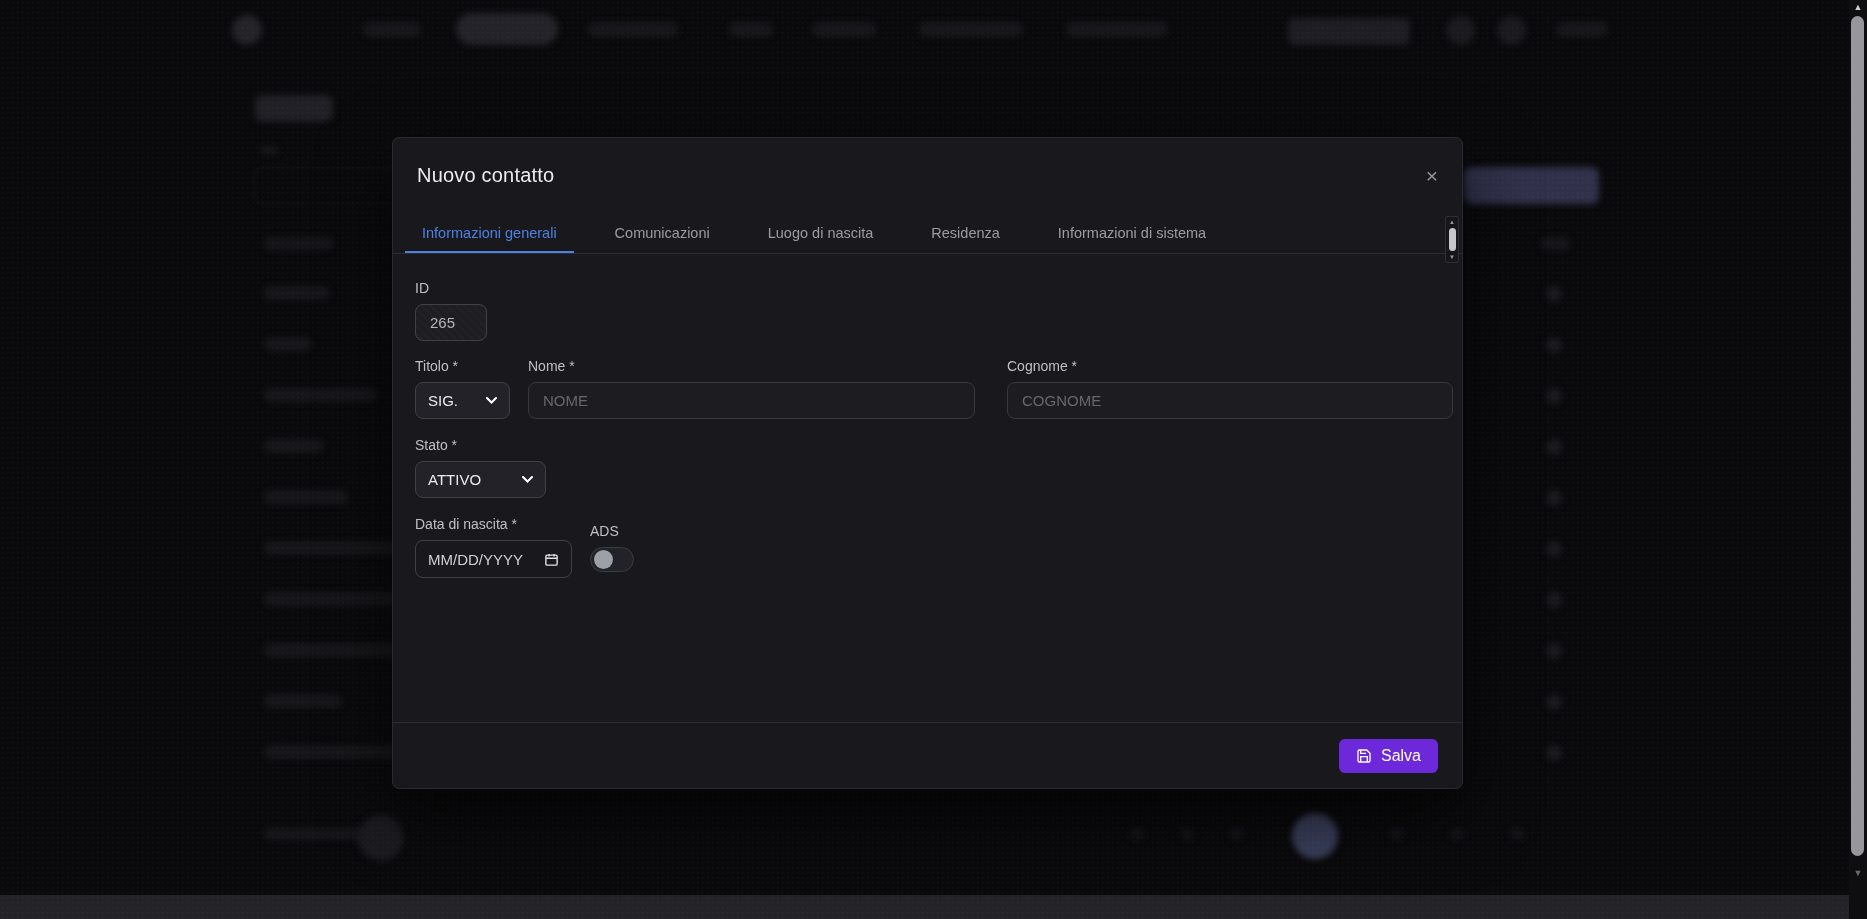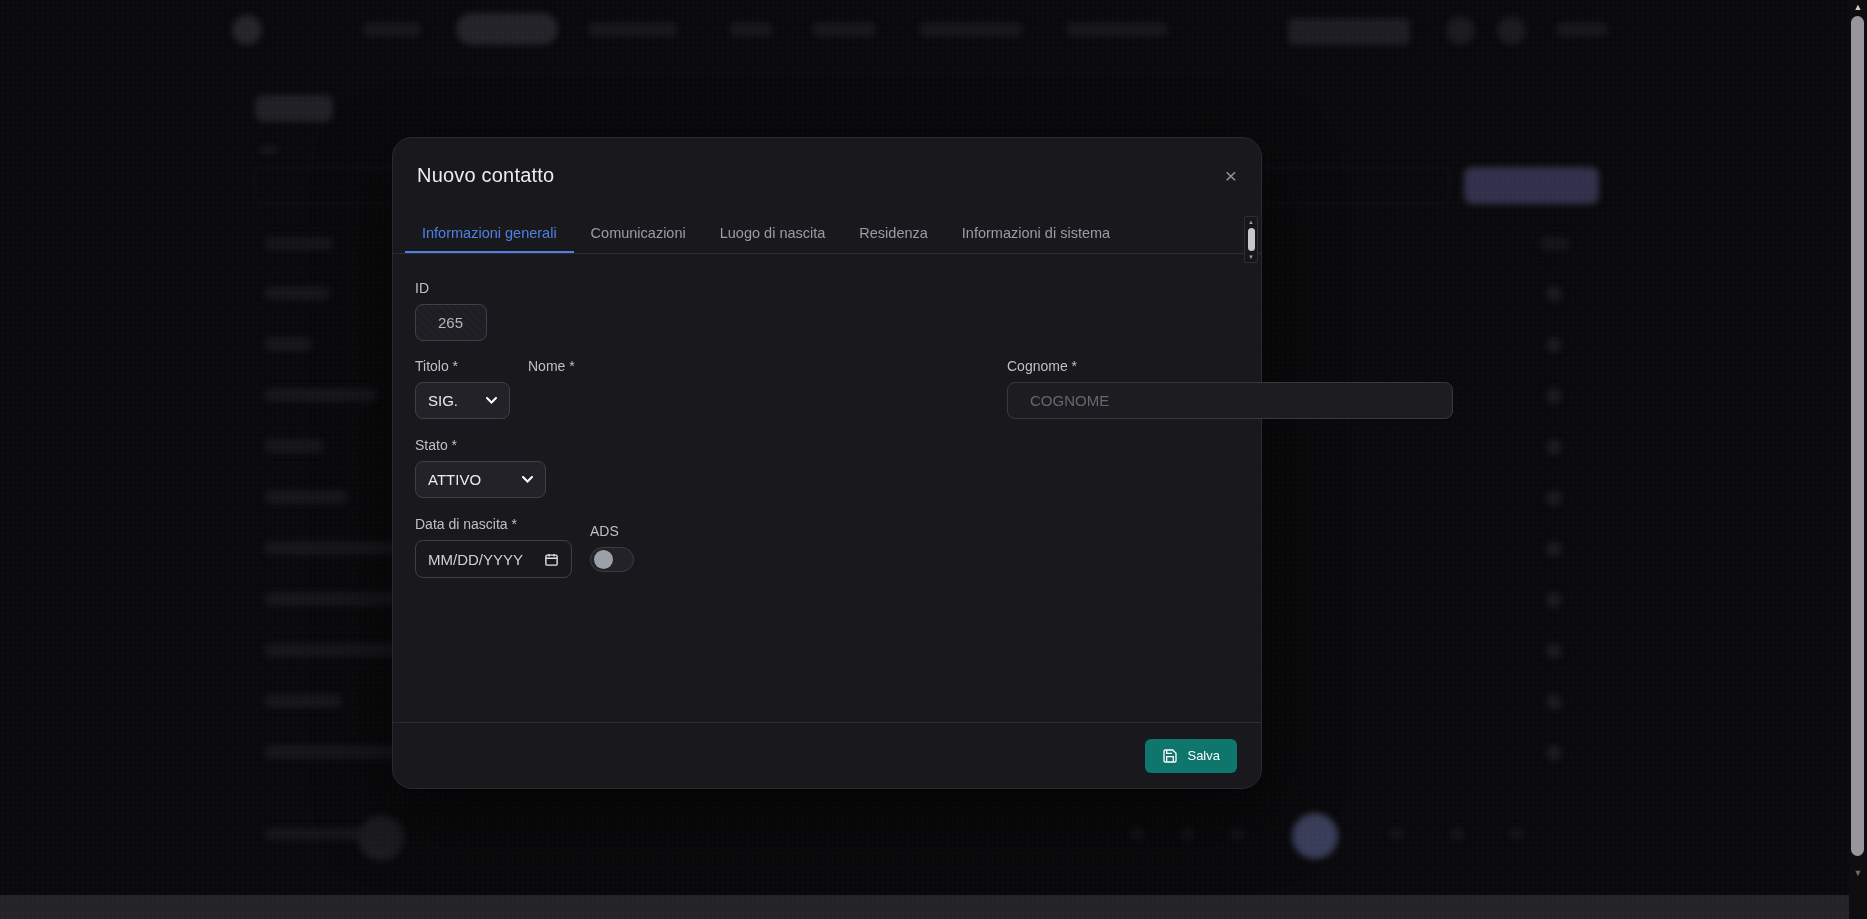--- a/index.html
+++ b/index.html
@@ -56,50 +56,50 @@
   .page-scrollbar .sb-thumb { position:absolute; left:2px; top:16px; width:13px; height:840px; background:#97979b; border-radius:7px; }
   .page-scrollbar .sb-up { position:absolute; top:2px; left:0; width:18px; text-align:center; font-size:9px; color:#d2d2d5; }
   .page-scrollbar .sb-down { position:absolute; top:868px; left:0; width:18px; text-align:center; font-size:9px; color:#6a6a6e; }
 
   
   .noise { position:absolute; inset:0; z-index:2; pointer-events:none;
     background-image:radial-gradient(rgba(255,255,255,0.022) 1px, transparent 1px);
     background-size:5px 5px; }
 
   
-  .modal { position:absolute; left:392px; top:137px; width:870px; height:652px; z-index:10;
-    background:#19191d; border:1px solid #2a2a30; border-radius:20px;
+  .modal { position:absolute; left:392px; top:137px; width:1071px; height:652px; z-index:10;
+    background:#19191d; border:1px solid #2a2a30; border-radius:7px;
     box-shadow:0 24px 70px rgba(0,0,0,0.65); display:flex; flex-direction:column; }
 
   .modal-header { height:74px; flex:0 0 74px; display:flex; align-items:center;
     justify-content:space-between; padding:0 24px; }
   .modal-title { font-size:20px; font-weight:500; color:#ececf0; letter-spacing:0.2px; }
   .modal-close { color:#94949c; font-size:21px; line-height:1; cursor:pointer; background:none; border:none;
     font-family:"Liberation Sans", sans-serif; }
 
   .tabbar { position:relative; height:42px; flex:0 0 42px; border-bottom:1px solid #2c2c32;
-    display:flex; align-items:stretch; padding-left:12px; }
+    display:flex; align-items:stretch; padding-left:12px;gap:24px; }
   .tab { display:flex; align-items:center; padding:0 17px; font-size:14.5px; color:#9b9ba3;
     cursor:pointer; white-space:nowrap; }
   .tab.active { color:#4e80e2; box-shadow:inset 0 -2px 0 #4e80e2; }
 
   .tab-sb { position:absolute; right:3px; top:4px; width:14px; height:47px;
     background:#17171b; border:1px solid #2e2e35; border-radius:2px; }
   .tab-sb .t-up, .tab-sb .t-down { position:absolute; left:0; width:100%; text-align:center;
     font-size:6px; color:#9a9aa2; }
   .tab-sb .t-up { top:2px; } .tab-sb .t-down { bottom:2px; }
   .tab-sb .t-thumb { position:absolute; left:2.5px; top:11px; width:7px; height:23px;
     background:#c6c6cb; border-radius:4px; }
 
   .modal-body { position:relative; flex:1 1 auto; }
   .fgroup { position:absolute; }
   .flabel { display:block; font-size:14px; color:#bfbfc6; margin-bottom:9px; line-height:14px; }
 
   .tinput { height:37px; background:#1c1c21; border:1px solid #38383f; border-radius:8px;
-    color:#c9c9cf; font-size:15px; padding:0 22px; width:100%; outline:none;
+    color:#c9c9cf; font-size:15px; padding:0 14px; width:100%; outline:none;
     font-family:"Liberation Sans", sans-serif; }
   .tinput::placeholder { color:#67676f; opacity:1; }
   .tinput.disabled { background:repeating-linear-gradient(45deg,#1d1d22 0 3px,#202026 3px 6px);
     border-color:#404048; color:#b5b5bb; }
 
   .select { height:37px; background:#222228; border:1px solid #3f4047; border-radius:8px;
     color:#eaeaee; font-size:15px; padding:0 12px; display:flex; align-items:center;
     justify-content:space-between; cursor:pointer; }
   .select .chev { margin-left:10px; display:flex; align-items:center; }
 
@@ -108,21 +108,21 @@
     justify-content:space-between; cursor:text; }
 
   .toggle { width:44px; height:25px; border-radius:13px; background:#222228; border:1px solid #3c3c44;
     position:relative; cursor:pointer; }
   .toggle .knob { position:absolute; left:3px; top:2px; width:19px; height:19px; border-radius:50%;
     background:#9ca0a8; }
 
   .modal-footer { height:66px; flex:0 0 66px; border-top:1px solid #2c2c32; display:flex;
     align-items:center; justify-content:flex-end; padding:0 24px; }
   .save-btn { display:flex; align-items:center; gap:9px; height:34px; padding:0 17px;
-    background:#0f766e; color:#ffffff; border:none; border-radius:6px; font-size:13px;
+    background:#6d28d9; color:#ffffff; border:none; border-radius:6px; font-size:16px;
     cursor:pointer; font-family:"Liberation Sans", sans-serif; }
 </style>
 </head>
 <body>
 
 <div class="bg-layer">
   <div class="blob circle bg-navbar-logo"></div>
   <div class="blob bg-nav-1"></div>
   <div class="blob bg-nav-active"></div>
   <div class="blob bg-nav-2"></div>
@@ -219,20 +219,21 @@
         <span class="chev">
           <svg width="11" height="7" viewBox="0 0 11 7">
               <path d="M1 1l4.5 4.5L10 1" stroke="#ffffff" stroke-width="2" fill="none" stroke-linecap="round"></path>
             </svg>
         </span>
       </div>
     </div>
 
     <div class="fgroup" style="left:135px; top:105px; width:447px;">
       <span class="flabel">Nome *</span>
+      <input class="tinput" placeholder="NOME" style="">
     </div>
 
     <div class="fgroup" style="left:601px; top:105px; width:446px;margin-left:13px;">
       <span class="flabel">Cognome *</span>
       <input class="tinput" placeholder="COGNOME" style="">
     </div>
 
     <div class="fgroup" style="left:22px; top:184px; width:131px;">
       <span class="flabel">Stato *</span>
       <div class="select">

